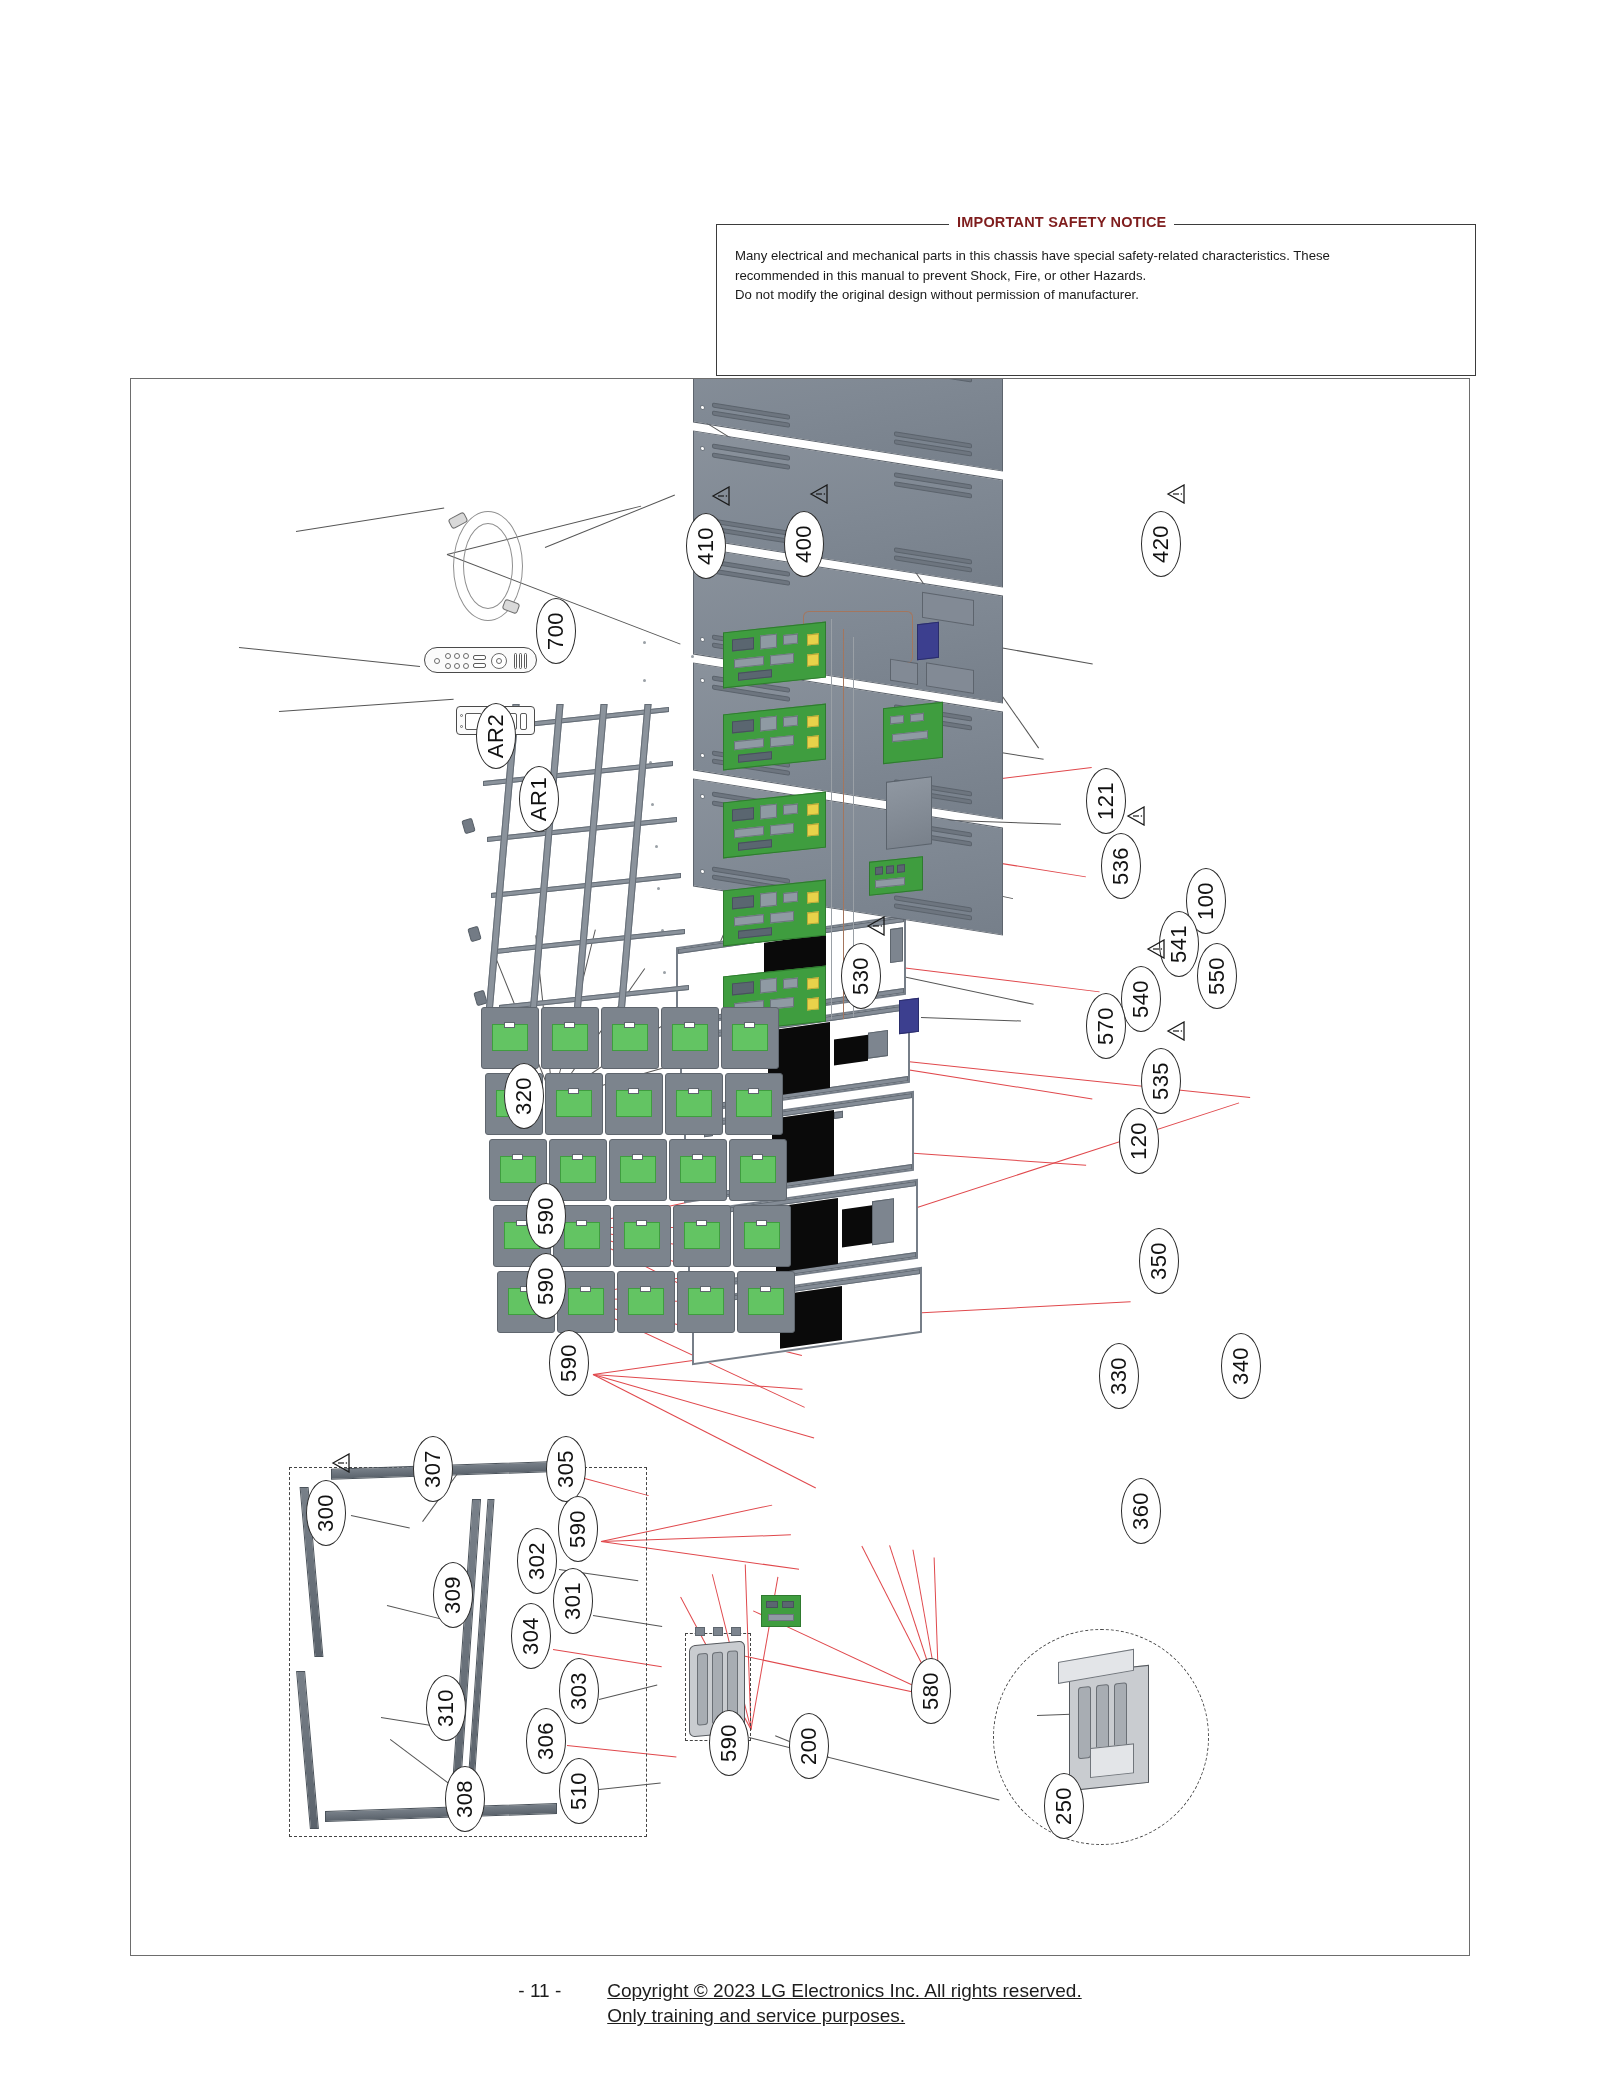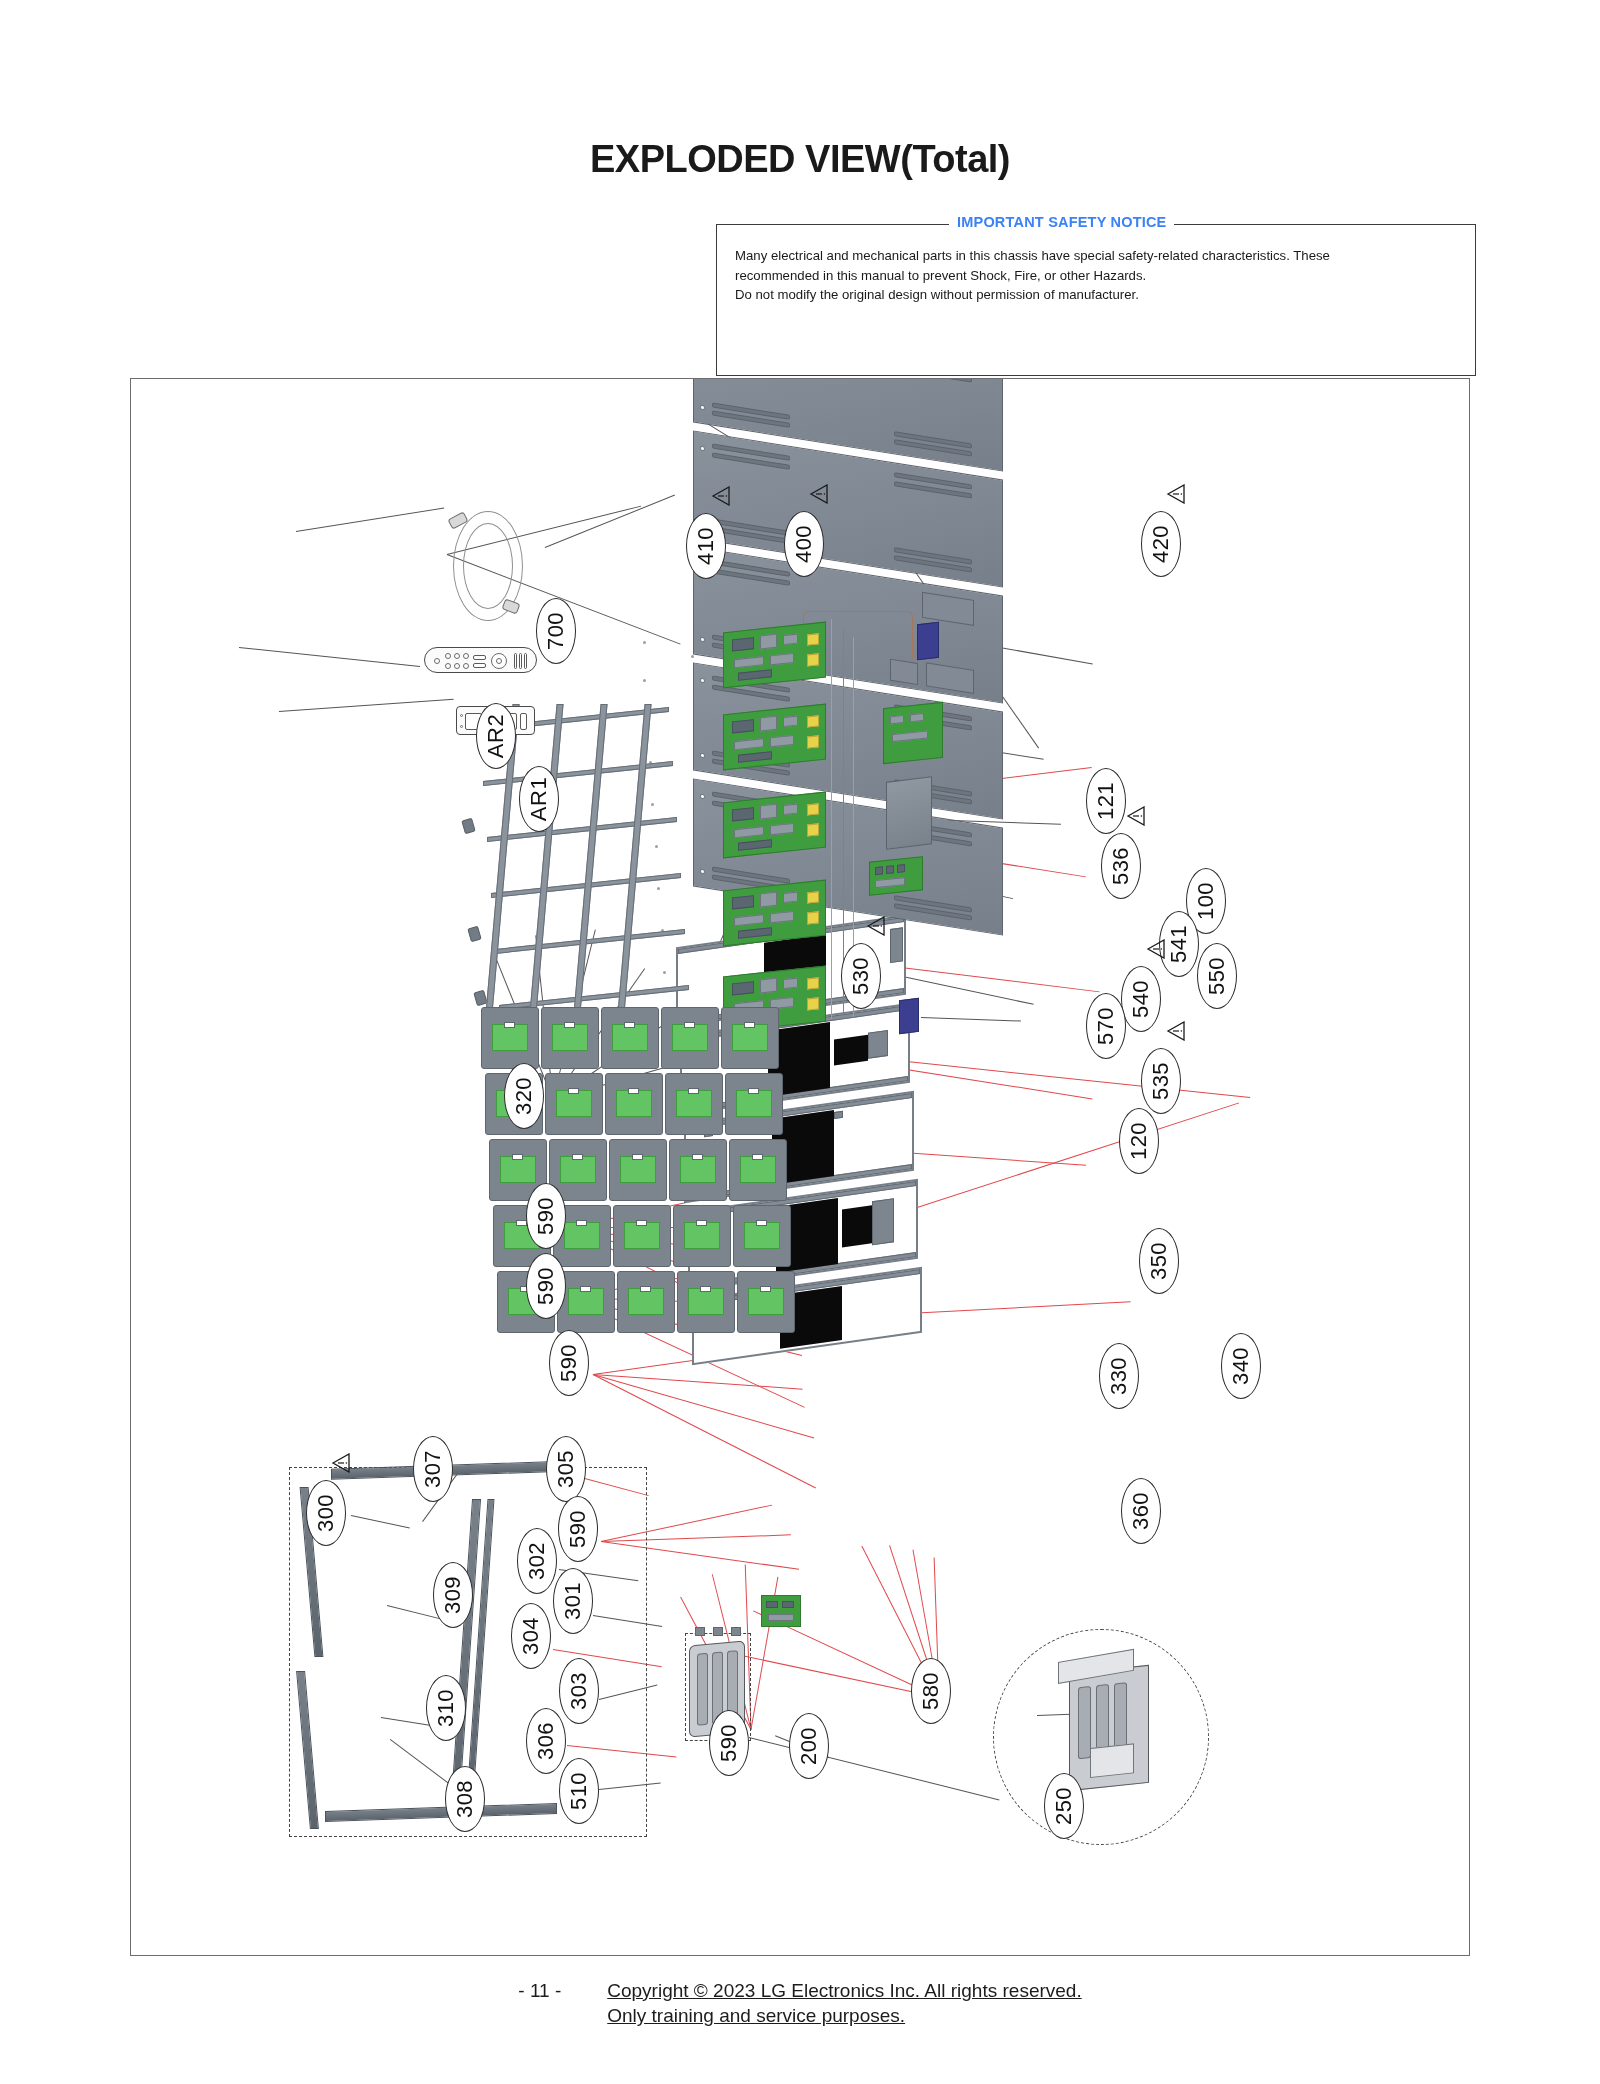--- a/index.html
+++ b/index.html
@@ -40,21 +40,21 @@
   }
   .safety-legend {
     position: absolute;
     left: 232px;
     top: -11px;
     background: #fff;
     padding: 0 8px;
     font-size: 14.5px;
     font-weight: bold;
     letter-spacing: 0.2px;
-    color: #3b82f6;
+    color: #7f1d1d;
     white-space: nowrap;
   }
   .safety-body {
     padding: 22px 18px 8px 18px;
     font-size: 13.2px;
     line-height: 1.42;
     color: #1a1a1a;
   }
   .safety-body p { margin: 0 0 1px 0; text-align: justify; }
   .safety-body p.nojust { text-align: left; }
@@ -348,21 +348,20 @@
     border-radius: 50%;
     background: #9aa0a6;
     z-index: 7;
   }
 </style>
 </head>
 <body>
 
 <div id="page">
 
-  <div class="page-title">EXPLODED VIEW(Total)</div>
 
   <div class="safety-box">
     <div class="safety-legend">IMPORTANT SAFETY NOTICE</div>
     <div class="safety-body">
       <p>
         <span>Many electrical and mechanical parts in this chassis have special safety-related characteristics. These</span>
       </p>
       <p class="nojust">recommended in this manual to prevent Shock, Fire, or other Hazards.</p>
       <p class="nojust">Do not modify the original design without permission of manufacturer.</p>
     </div>

